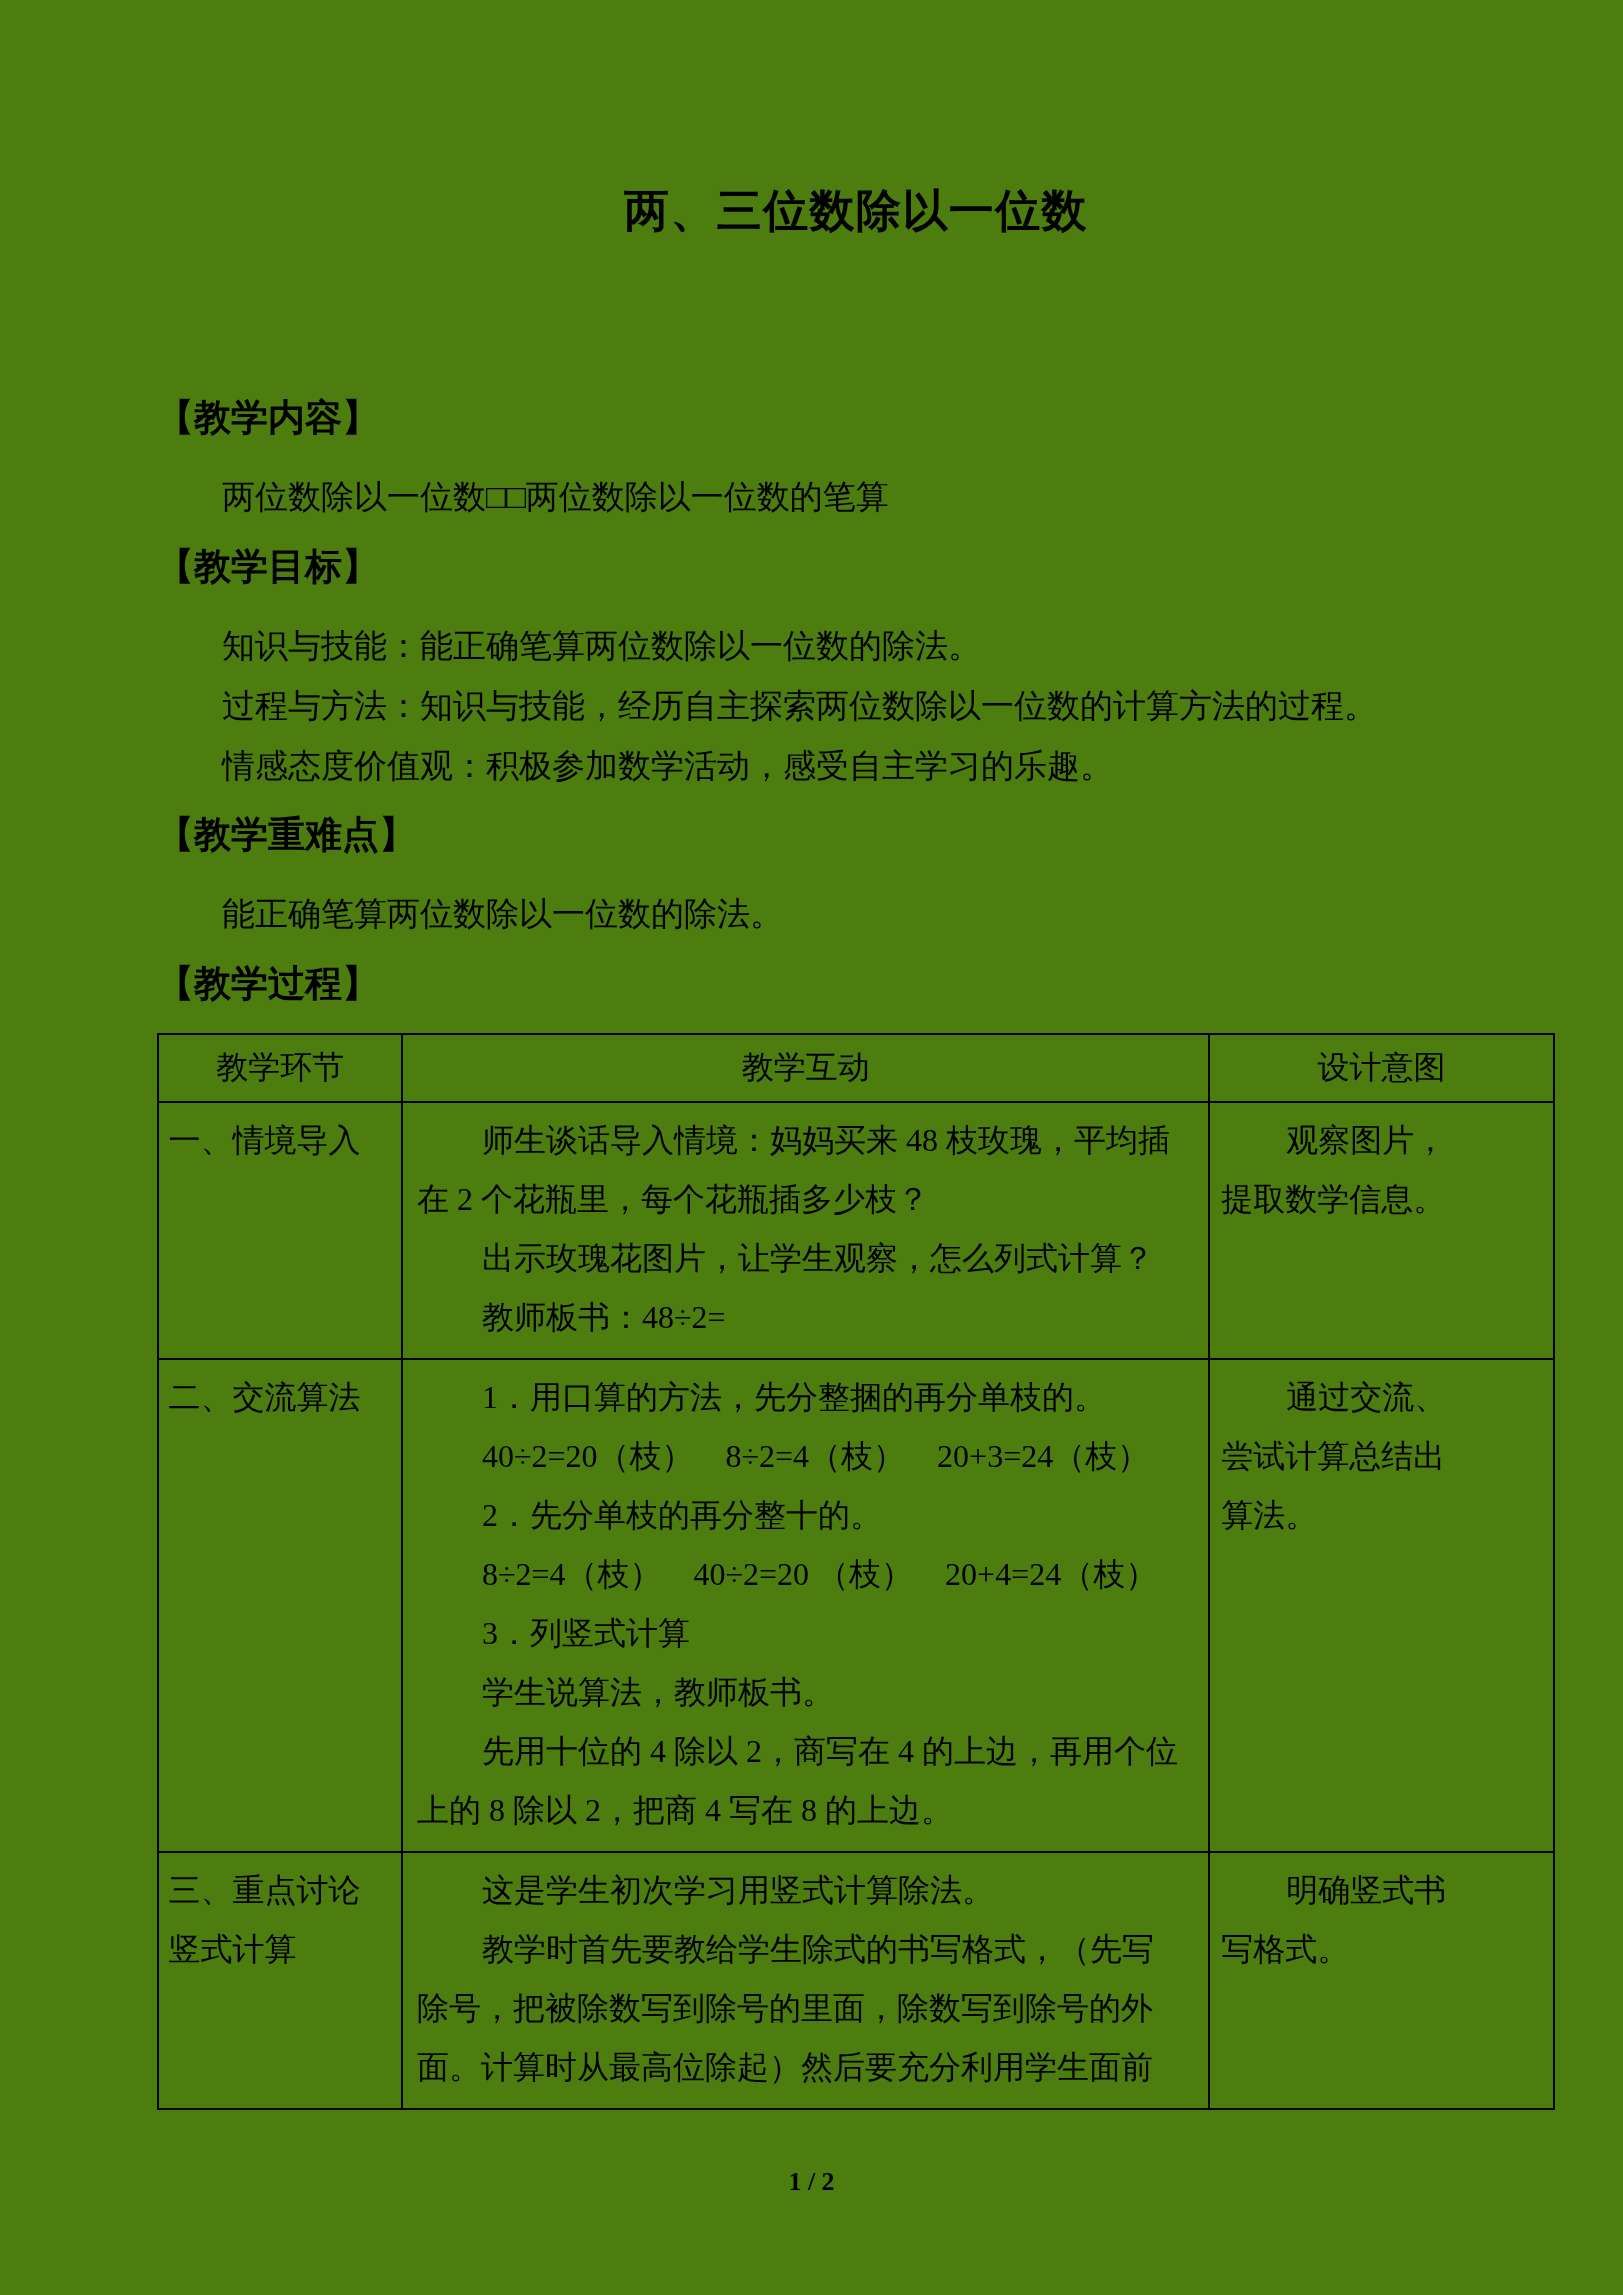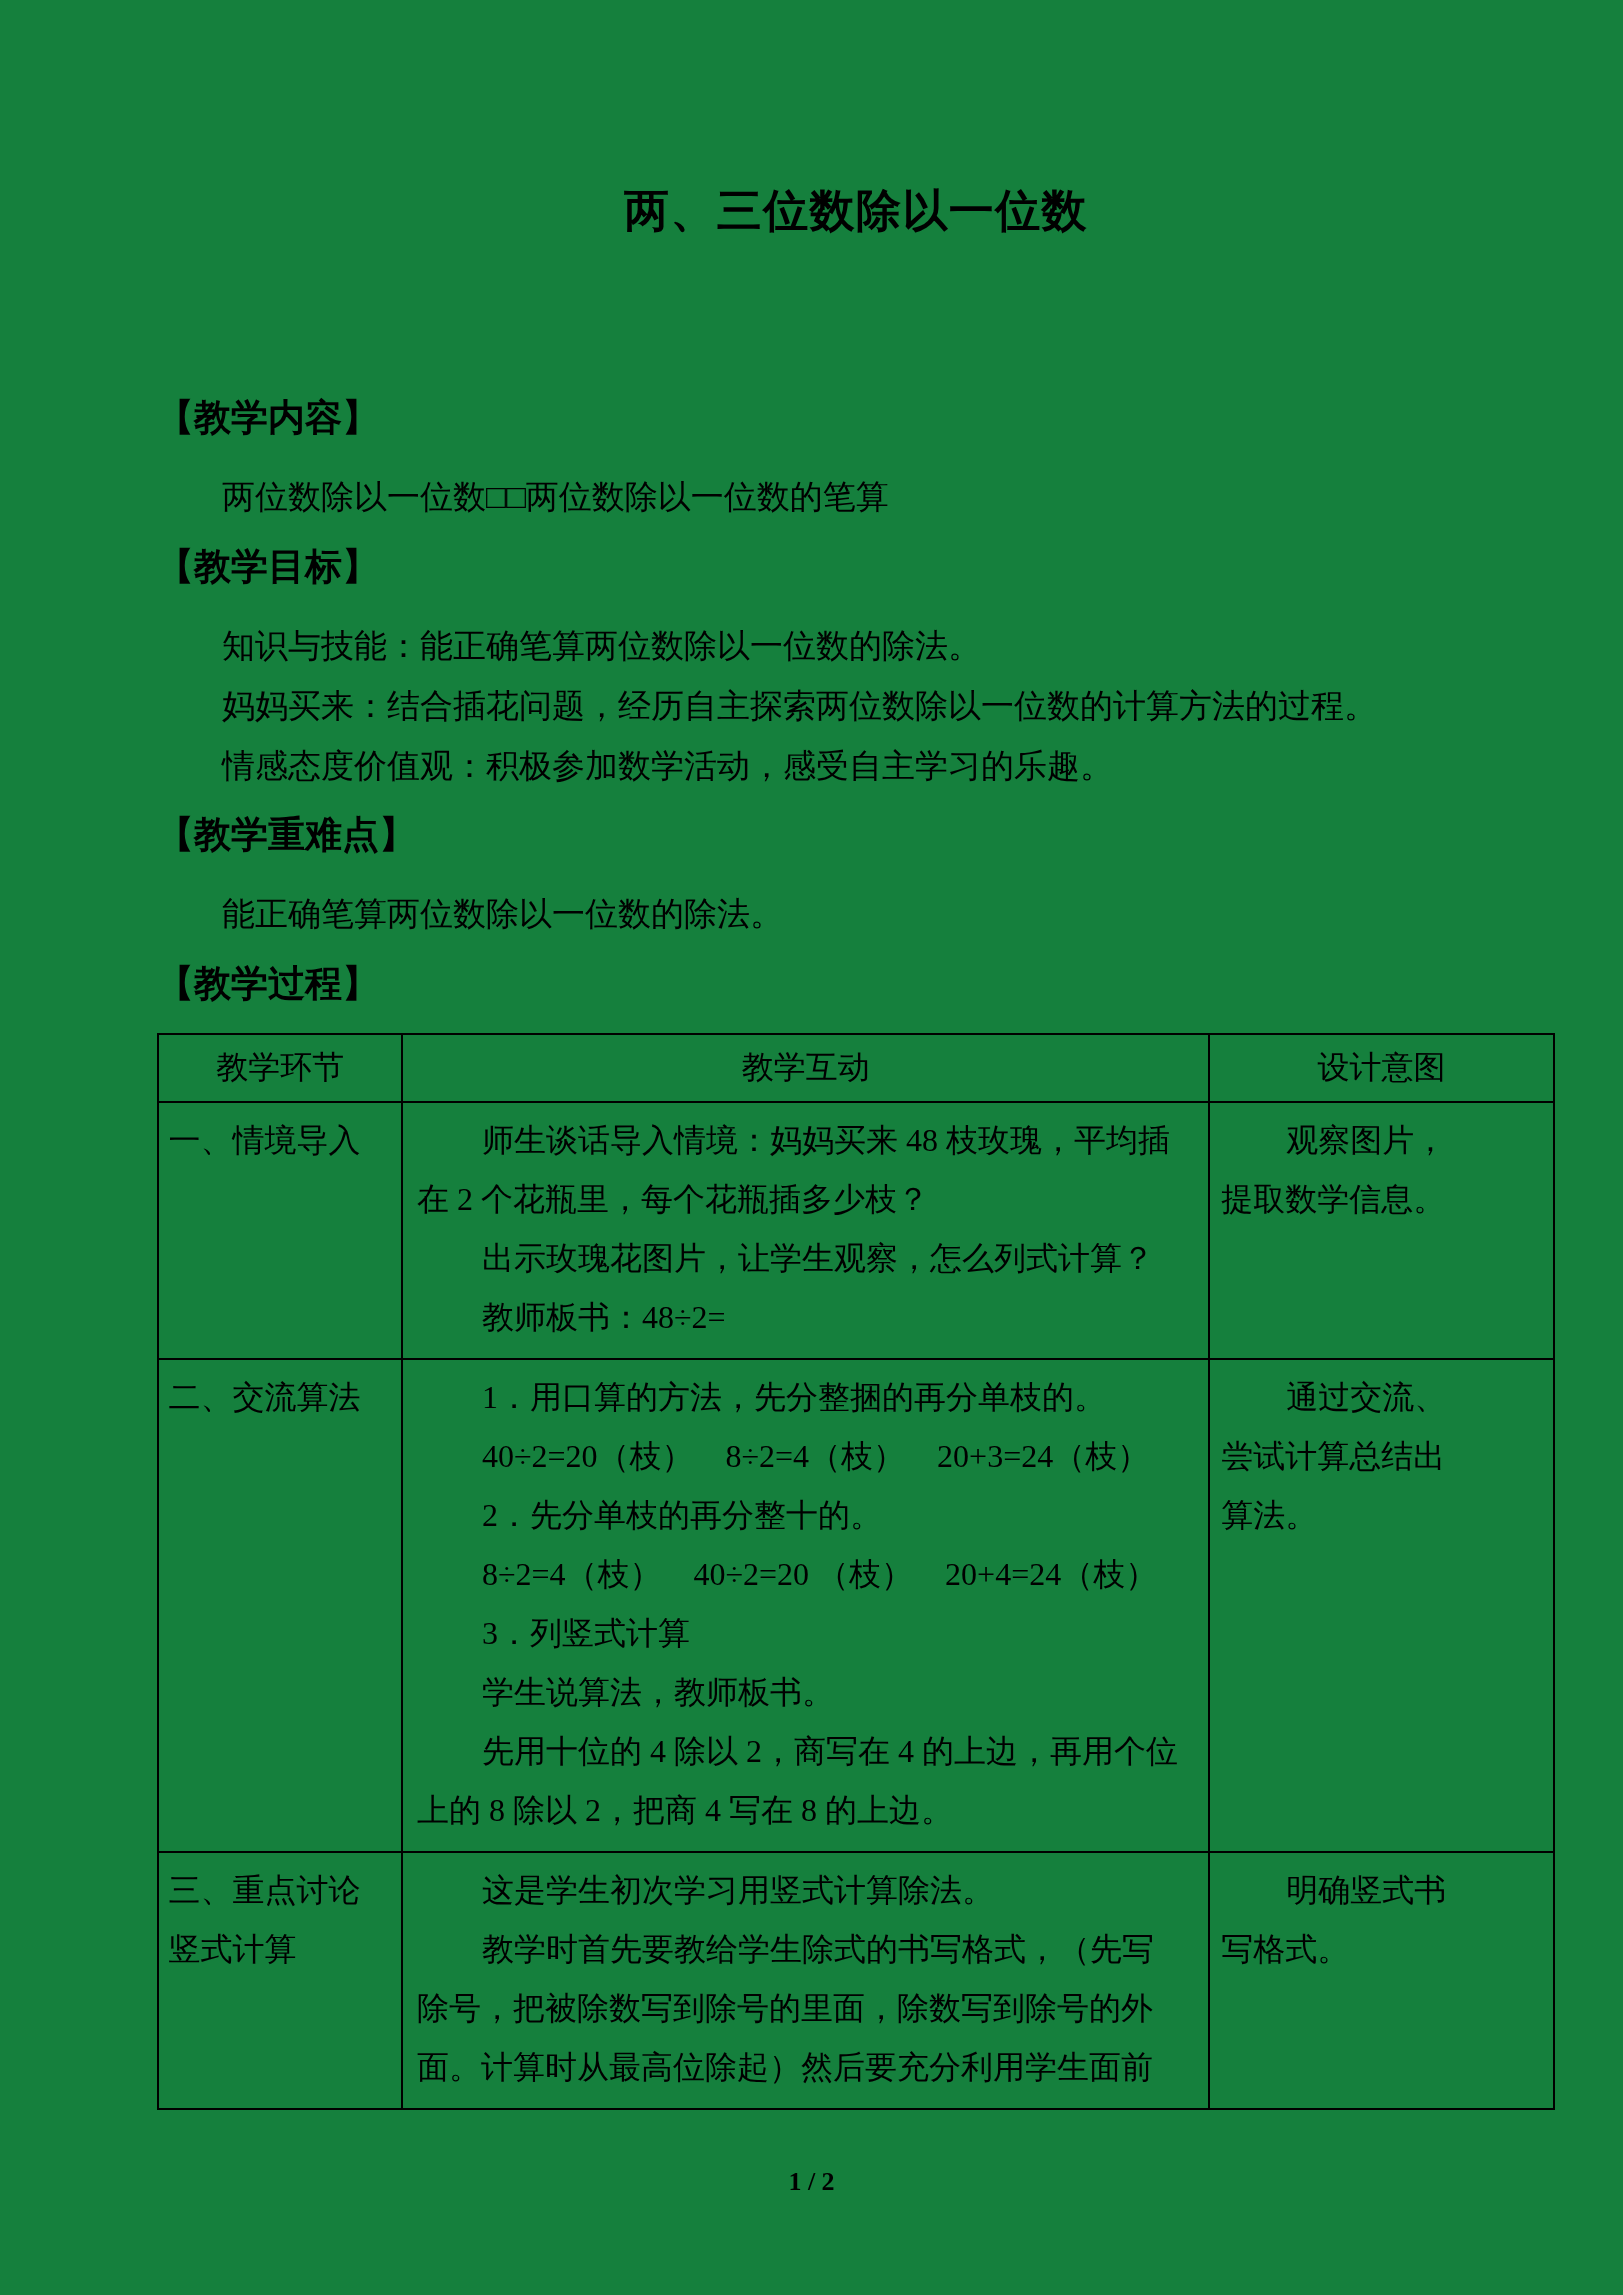--- a/index.html
+++ b/index.html
@@ -7,21 +7,21 @@
   body {
     width: 1623px;
     height: 2295px;
     position: relative;
     color: #000;
     font-family: "Liberation Serif", "DejaVu Serif", serif;
   }
   .page {
     position: absolute;
     inset: 0;
-    background: #15803d;
+    background: #4d7c0f;
   }
   .doc-title {
     margin: 184px 68px 157px 157px;
     text-align: center;
     font-family: "Liberation Sans", "DejaVu Sans", sans-serif;
     font-size: 45px;
     font-weight: 700;
     letter-spacing: 1.4px;
     line-height: 1.2;
   }
@@ -91,21 +91,21 @@
   <div class="content">
 
     <div class="section">
       <h2 class="section-heading">【教学内容】</h2>
       <p>两位数除以一位数□□两位数除以一位数的笔算</p>
     </div>
 
     <div class="section">
       <h2 class="section-heading">【教学目标】</h2>
       <p>知识与技能：能正确笔算两位数除以一位数的除法。</p>
-      <p>妈妈买来：结合插花问题，经历自主探索两位数除以一位数的计算方法的过程。</p>
+      <p>过程与方法：知识与技能，经历自主探索两位数除以一位数的计算方法的过程。</p>
       <p>情感态度价值观：积极参加数学活动，感受自主学习的乐趣。</p>
     </div>
 
     <div class="section">
       <h2 class="section-heading">【教学重难点】</h2>
       <p>能正确笔算两位数除以一位数的除法。</p>
     </div>
 
     <div class="section">
       <h2 class="section-heading">【教学过程】</h2>

